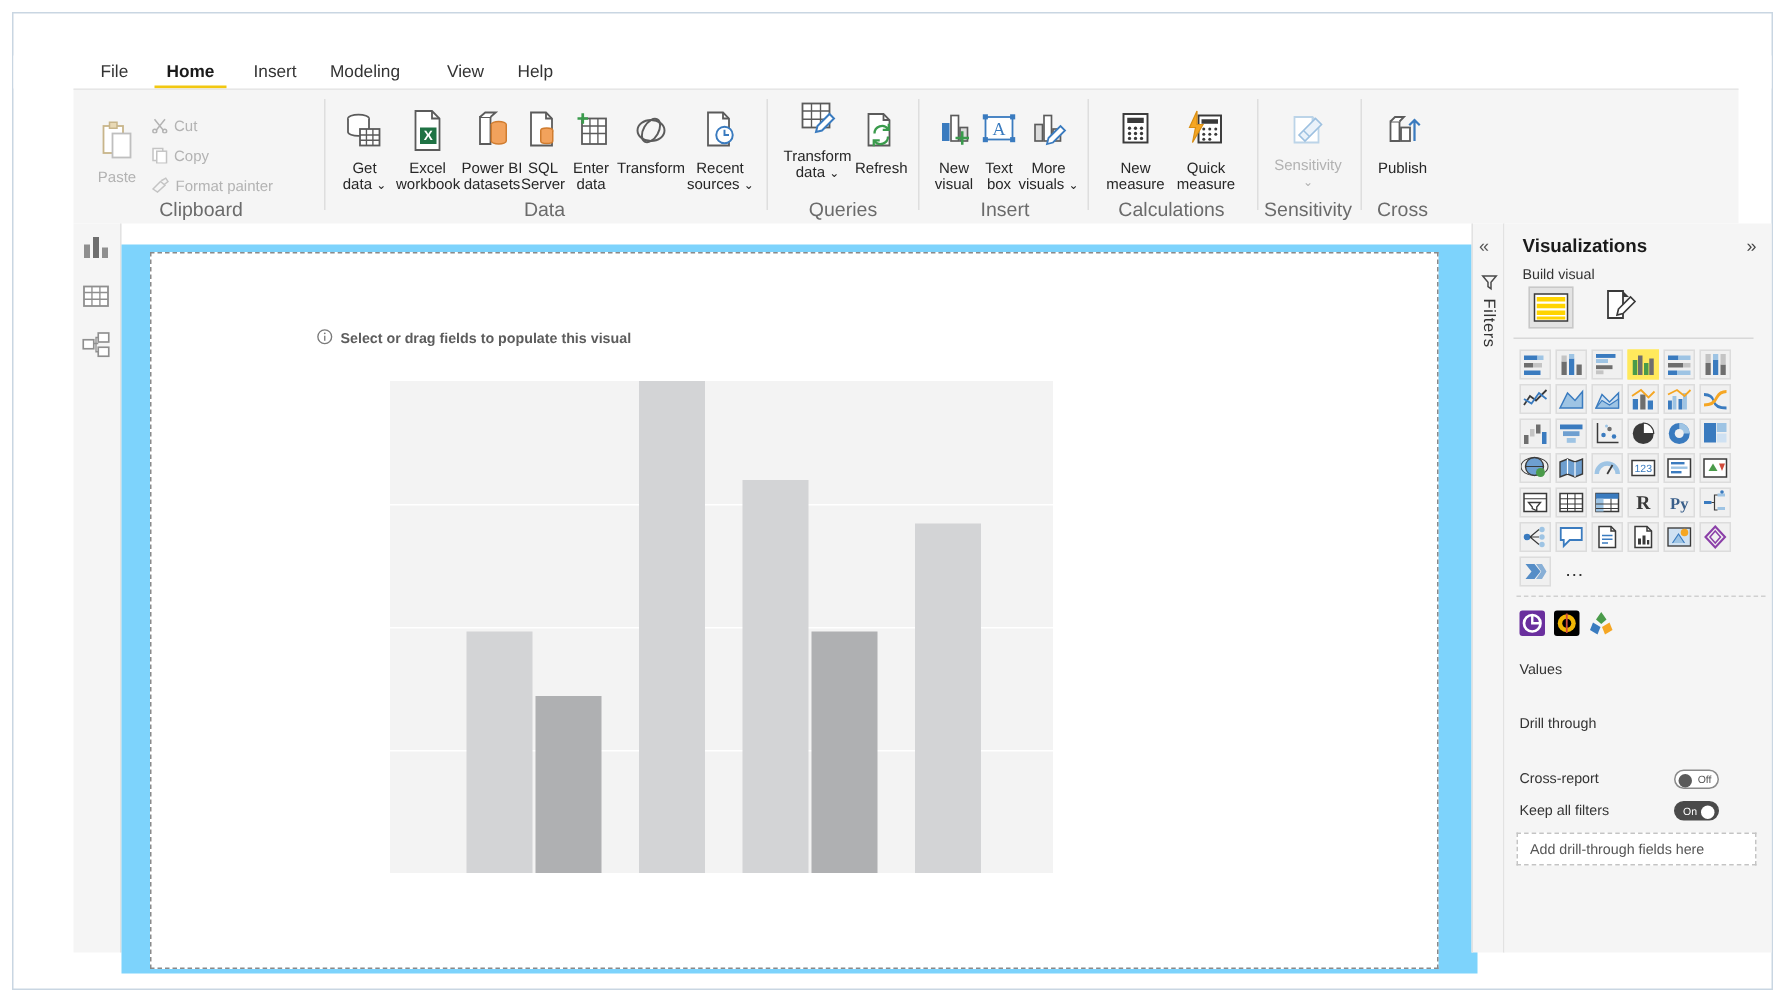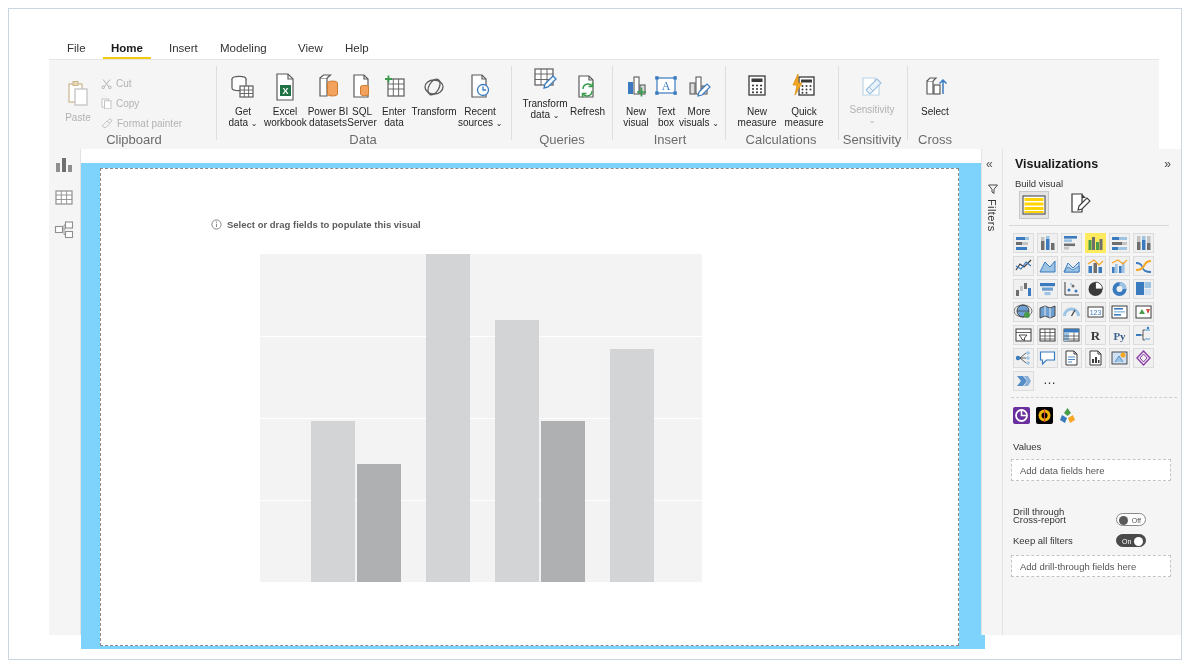--- a/index.html
+++ b/index.html
@@ -380,21 +380,21 @@
 
     <div class="cmd" style="left:864px; top:12px; width:44px;">
       <span class="ico">
         <svg width="28" height="30" viewBox="0 0 28 30">
             <path d="M6 9 h6 v13 H6 Z" fill="#fff" stroke="#5b5b5b" stroke-width="1.2"></path>
             <path d="M6 9 L9 6 h6 L12 9" fill="#fff" stroke="#5b5b5b" stroke-width="1.2"></path>
             <rect x="13" y="13" width="6" height="9" fill="#fff" stroke="#5b5b5b" stroke-width="1.2"></rect>
             <path d="M22 22 V8 M18.5 11.5 L22 8 L25.5 11.5" stroke="#3a7bbf" stroke-width="1.5" fill="none"></path>
           </svg>
       </span>
-      <span class="lbl">Select</span>
+      <span class="lbl">Publish</span>
     </div>
     <div class="grp-label" style="left:860px; width:52px;">Cross</div>
   </div>
 
   <div class="rail">
     <div class="railbtn" style="top:5px;">
       <svg width="22" height="22" viewBox="0 0 22 22">
           <rect x="3" y="9" width="4" height="9" fill="#8f8f8f"></rect>
           <rect x="9" y="4" width="4" height="14" fill="#6e6e6e"></rect>
           <rect x="15" y="11" width="4" height="7" fill="#8f8f8f"></rect>
@@ -699,23 +699,22 @@
       <div class="custicon" style="left:52px; top:174px; background:transparent;">
         <svg width="17" height="17" viewBox="0 0 17 17">
             <path d="M8.5 1 L12 6 L8.5 9 L5 6 Z" fill="#4a9b4a"></path>
             <path d="M3 8 L8 11 L6 16 L1 13 Z" fill="#3a7bbf"></path>
             <path d="M14 8 L16 13 L11 16 L9 11 Z" fill="#f5a623"></path>
           </svg>
       </div>
     </div>
 
     <div class="section-lbl" style="top:292px;">Values</div>
-    <div class="dropzone" style="top:310px;">Add data fields here</div>
-
-    <div class="section-lbl" style="top:357px;">Drill through</div>
+
+    <div class="section-lbl" style="top:328px;">Drill through</div>
 
     <div class="togrow-lbl" style="top:365px;">Cross-report</div>
     <div class="toggle off" style="left:113px; top:364px;">
       <span class="knob"></span>
       <span class="togtxt">Off</span>
     </div>
 
     <div class="togrow-lbl" style="top:386px;">Keep all filters</div>
     <div class="toggle on" style="left:113px; top:385px;">
       <span class="knob"></span>

